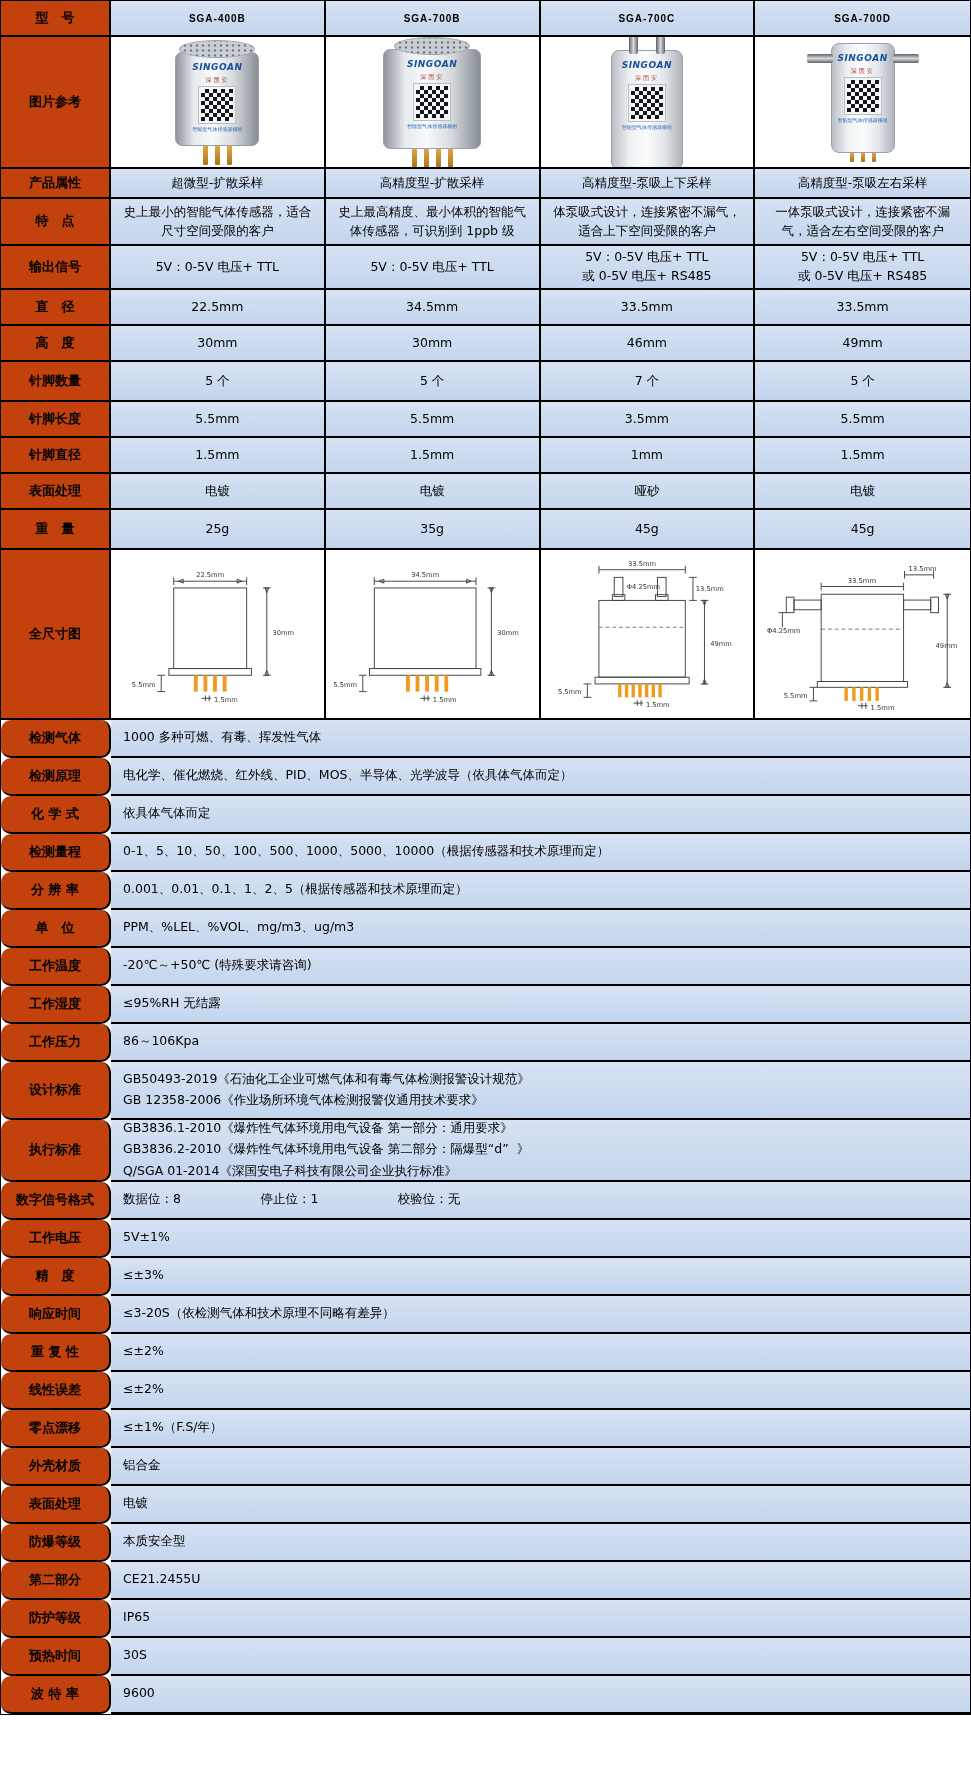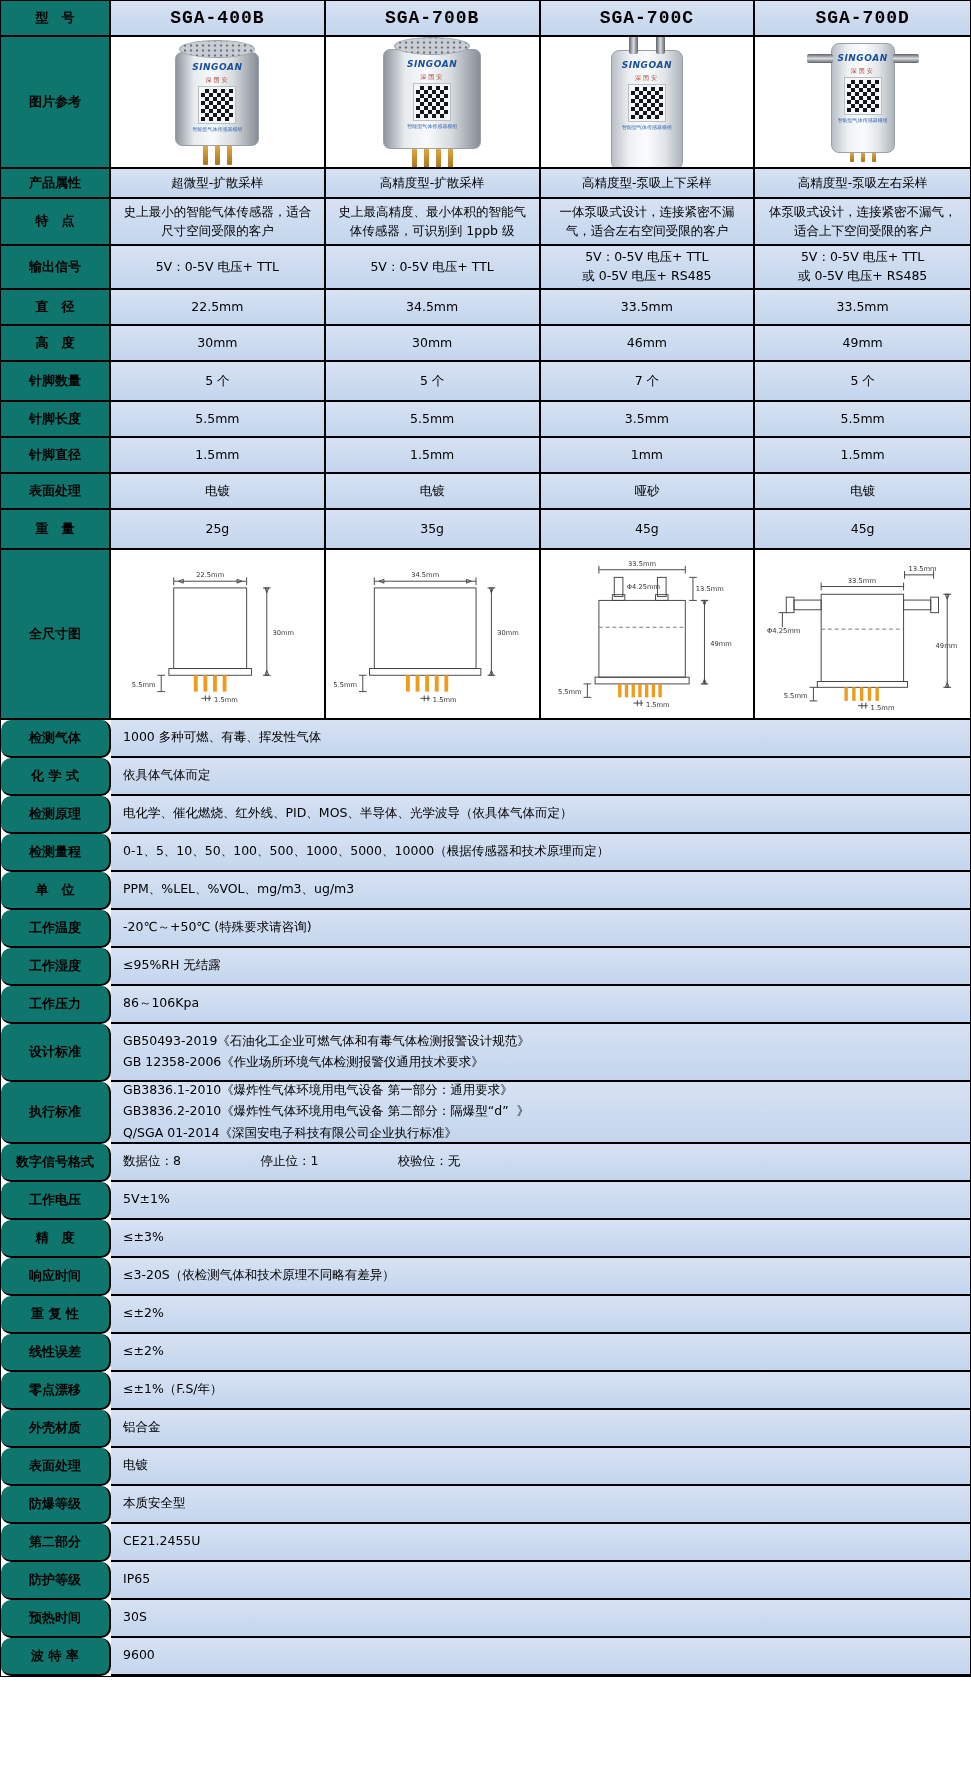--- a/index.html
+++ b/index.html
@@ -5,37 +5,37 @@
   html,body { margin:0; padding:0; background:#ffffff; }
   body { font-family:"DejaVu Sans","Liberation Sans",sans-serif; color:#000; }
   .sheet { width:971px; box-sizing:border-box; border:1px solid #000; }
 
   
   .row { display:flex; }
   .cell { box-sizing:border-box; border-right:2px solid #000; border-bottom:2px solid #000; overflow:hidden; }
   .cell:last-child { border-right:none; }
   .label-cell {
     width:110px; flex:0 0 110px;
-    background:#0f766e;
+    background:#c2410c;
     display:flex; align-items:center; justify-content:center;
     font-weight:bold; font-size:13px; text-align:center; line-height:1.25;
   }
   .val-cell {
     width:215px; flex:1 1 215px;
     background:linear-gradient(180deg,#d7e2f3 0%,#c3d5ed 100%);
     display:flex; align-items:center; justify-content:center;
     font-size:12.5px; text-align:center; padding:2px 8px; line-height:1.5;
     white-space:pre-wrap;
   }
   .white-cell { background:#ffffff; }
 
   
   .model-cell {
-    font-family:Liberation Mono, monospace;
-    font-weight:bold; font-size:18px; letter-spacing:1px;padding-left:8px;
+    font-family:Liberation Sans, sans-serif;
+    font-weight:bold; font-size:10px; letter-spacing:1px;padding-left:8px;
   }
 
   
   .bvalue {
     flex:1 1 auto;
     background:linear-gradient(180deg,#d7e2f3 0%,#c3d5ed 100%);
     display:flex; align-items:center; justify-content:flex-start;
     font-size:12.5px; text-align:left; padding:1px 6px 3px 12px; line-height:1.7;
     white-space:pre-wrap; box-sizing:border-box; border-bottom:2px solid #000;
   }
@@ -172,22 +172,22 @@
     <div class="cell val-cell h30">超微型-扩散采样</div>
     <div class="cell val-cell h30">高精度型-扩散采样</div>
     <div class="cell val-cell h30">高精度型-泵吸上下采样</div>
     <div class="cell val-cell h30">高精度型-泵吸左右采样</div>
   </div>
 
   <div class="row h47">
     <div class="cell label-cell h47">特　点</div>
     <div class="cell val-cell h47">史上最小的智能气体传感器，适合尺寸空间受限的客户</div>
     <div class="cell val-cell h47">史上最高精度、最小体积的智能气体传感器，可识别到 1ppb 级</div>
+    <div class="cell val-cell h47">体泵吸式设计，连接紧密不漏气，适合上下空间受限的客户</div>
     <div class="cell val-cell h47">一体泵吸式设计，连接紧密不漏气，适合左右空间受限的客户</div>
-    <div class="cell val-cell h47">体泵吸式设计，连接紧密不漏气，适合上下空间受限的客户</div>
   </div>
 
   <div class="row h44">
     <div class="cell label-cell h44">输出信号</div>
     <div class="cell val-cell h44">5V：0-5V 电压+ TTL</div>
     <div class="cell val-cell h44">5V：0-5V 电压+ TTL</div>
     <div class="cell val-cell h44">5V：0-5V 电压+ TTL
 或 0-5V 电压+ RS485</div>
     <div class="cell val-cell h44">5V：0-5V 电压+ TTL
 或 0-5V 电压+ RS485</div>
@@ -349,30 +349,34 @@
         <text x="111" y="159" font-size="6">1.5mm</text>
       </svg>
     </div>
   </div>
 
   <div class="row brow">
     <div class="cell label-cell">检测气体</div>
     <div class="bvalue">1000 多种可燃、有毒、挥发性气体</div>
   </div>
   <div class="row brow">
+    <div class="cell label-cell">检测原理</div>
+    <div class="bvalue">电化学、催化燃烧、红外线、PID、MOS、半导体、光学波导（依具体气体而定）</div>
+  </div>
+  <div class="row brow">
     <div class="cell label-cell">化 学 式</div>
     <div class="bvalue">依具体气体而定</div>
   </div>
   <div class="row brow">
-    <div class="cell label-cell">检测原理</div>
-    <div class="bvalue">电化学、催化燃烧、红外线、PID、MOS、半导体、光学波导（依具体气体而定）</div>
-  </div>
-  <div class="row brow">
     <div class="cell label-cell">检测量程</div>
     <div class="bvalue">0-1、5、10、50、100、500、1000、5000、10000（根据传感器和技术原理而定）</div>
+  </div>
+  <div class="row brow">
+    <div class="cell label-cell">分 辨 率</div>
+    <div class="bvalue">0.001、0.01、0.1、1、2、5（根据传感器和技术原理而定）</div>
   </div>
   <div class="row brow">
     <div class="cell label-cell">单　位</div>
     <div class="bvalue">PPM、%LEL、%VOL、mg/m3、ug/m3</div>
   </div>
   <div class="row brow">
     <div class="cell label-cell">工作温度</div>
     <div class="bvalue">-20℃～+50℃ (特殊要求请咨询)</div>
   </div>
   <div class="row brow">

